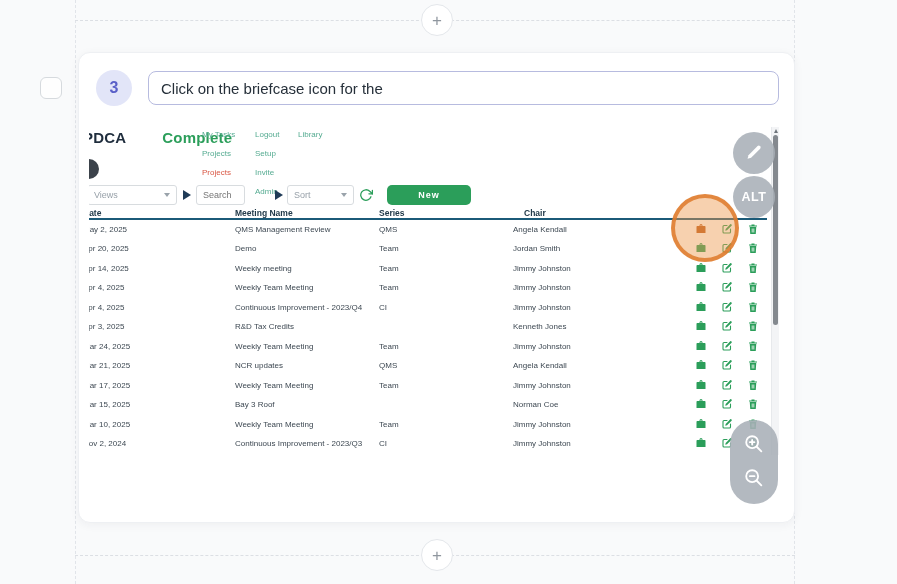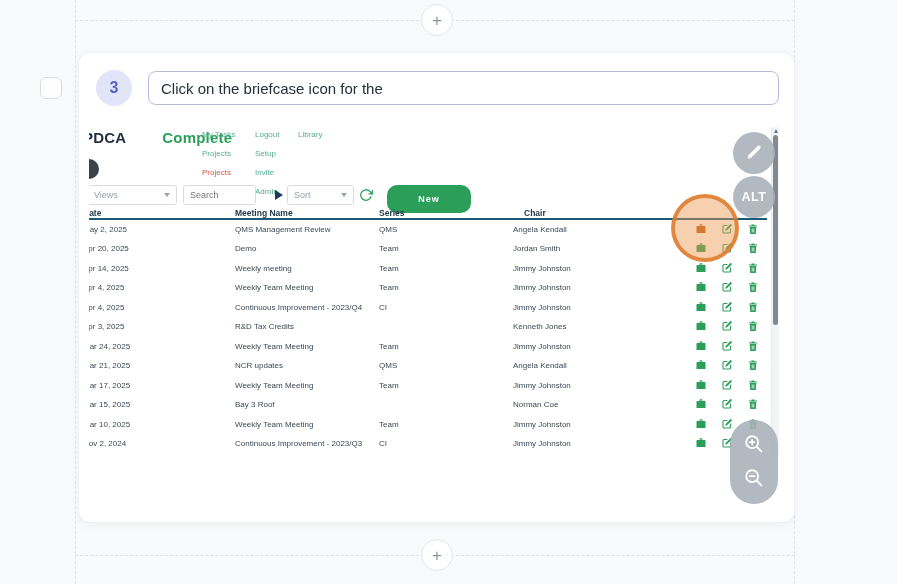--- a/index.html
+++ b/index.html
@@ -42,32 +42,32 @@
   .nav { position:absolute; left:113px; top:4px; display:flex; gap:9px; }
   .nav-col { display:flex; flex-direction:column; gap:10px; }
   .nav-col.c0{width:44px}.nav-col.c1{width:46px}.nav-col.c2{width:52px}.nav-col.c3{width:34px}.nav-col.c4{width:40px}
   .nav-link { font-size:8px; color:#55ab91; white-space:nowrap; cursor:pointer; }
   .nav-link.active { color:#d95744; }
 
   .toolbar { position:absolute; left:0; top:59px; width:690px; height:21px; }
   .tb-box { position:absolute; height:20px; border:1px solid #d8dcdf; border-radius:3px;
     background:#fff; font-size:9px; color:#98a1a9; display:flex; align-items:center; padding:0 6px; }
   .tb-views { left:-2px; width:90px; justify-content:space-between;text-align:center; }
-  .tb-search { left:94px; width:73px; }
+  .tb-search { left:107px; width:49px; }
   .tb-sort { left:198px; width:67px; justify-content:space-between; }
   .tb-search input { border:none; outline:none; width:100%; font-size:9px; color:#6a737b;
     font-family:"Liberation Sans",sans-serif; background:transparent; }
   .chev { width:0; height:0; border-left:3.5px solid transparent; border-right:3.5px solid transparent;
     border-top:4px solid #9aa3ab; }
   .tri { position:absolute; top:5px; width:0; height:0; border-top:5px solid transparent;
     border-bottom:5px solid transparent; border-left:8px solid #1f3b57; cursor:pointer; }
   .tri.t1 { left:94px; } .tri.t2 { left:186px; }
   .refresh { position:absolute; left:270px; top:3px; width:14px; height:14px; cursor:pointer; }
-  .btn-new { position:absolute; left:298px; top:0; width:84px; height:28px; background:#2b9e5a;
-    border:none; border-radius:10px; color:#fff; font-weight:bold; font-size:9px; letter-spacing:1px;
+  .btn-new { position:absolute; left:298px; top:0; width:84px; height:20px; background:#2b9e5a;
+    border:none; border-radius:5px; color:#fff; font-weight:bold; font-size:9px; letter-spacing:1px;
     cursor:pointer; font-family:"Liberation Sans",sans-serif; }
 
   .thead { position:absolute; left:0; top:82px; width:690px; height:12px; font-size:8.5px;
     font-weight:bold; color:#223a4a; }
   .thead span { position:absolute; top:0; white-space:nowrap; }
   .th-date{left:-6px}.th-name{left:146px}.th-series{left:290px}.th-chair{left:435px}
   .head-rule { position:absolute; left:0; top:92px; width:678px; height:2px; background:#1b5a78; }
 
   .rows { position:absolute; left:0; top:93px; width:690px; }
   .trow { position:absolute; left:0; width:690px; height:19.5px; font-size:8px; color:#3d4852; }

